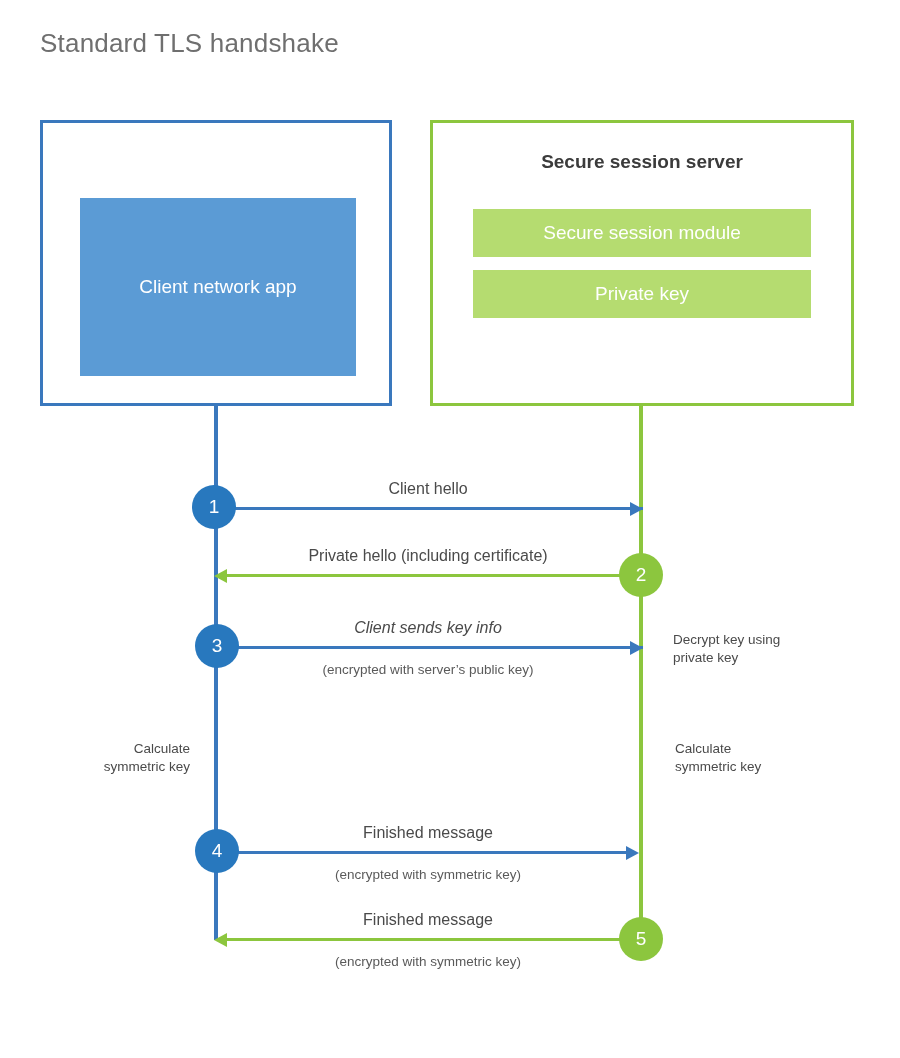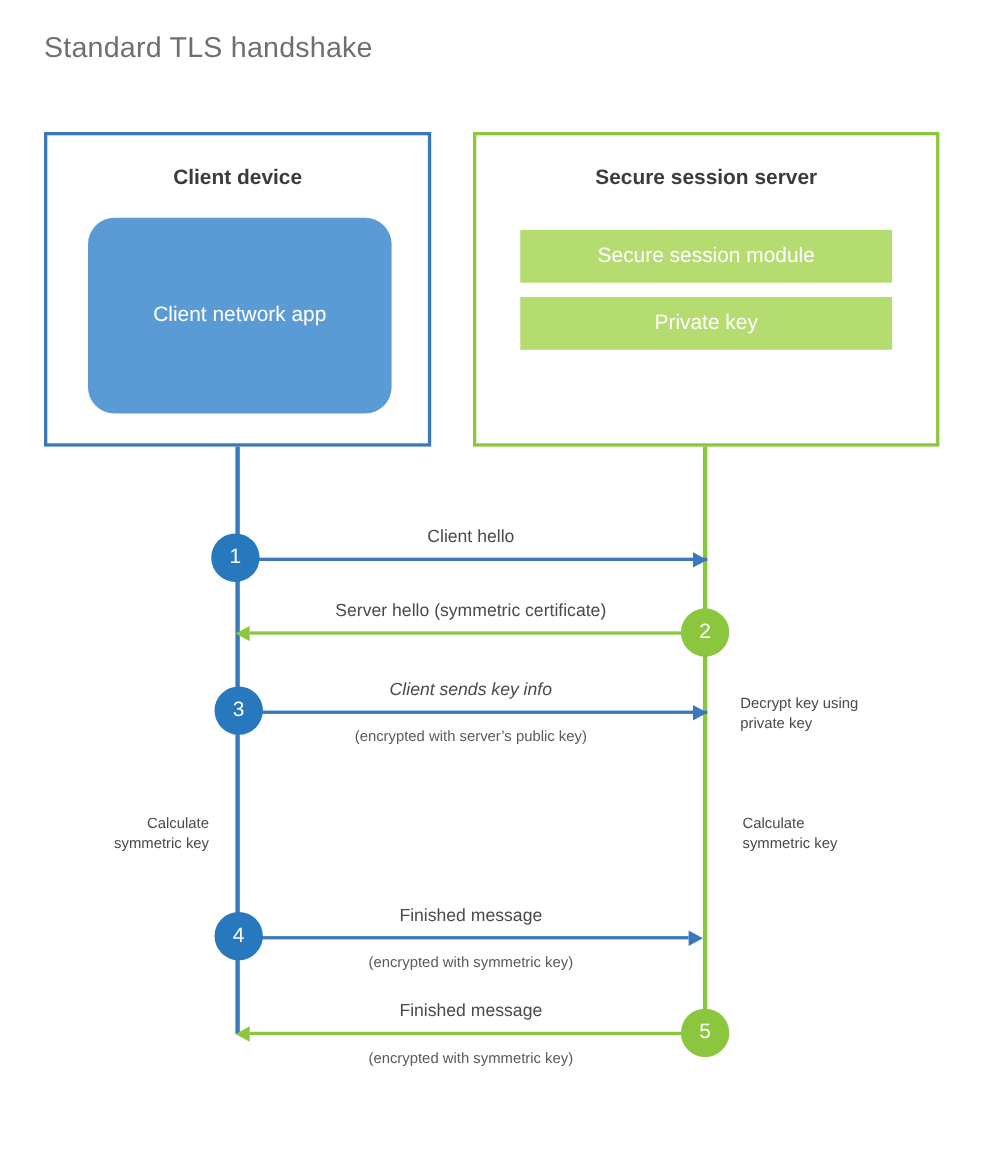--- a/index.html
+++ b/index.html
@@ -65,21 +65,20 @@
     background: #5b9bd5;
     color: #ffffff;
     font-size: 19px;
     display: flex;
     align-items: center;
     justify-content: center;
     text-align: center;
     line-height: 1.35;
     padding: 0 12px;
     box-sizing: border-box;
-    border-radius: 24px;
   }
 
   
   #server-bars {
     position: absolute;
     left: 40px;
     top: 74px;
     width: 338px;
     margin-top: 12px;
   }
@@ -184,21 +183,20 @@
   }
   .side-note.left-note { text-align: right; }
   .side-note.right-note { text-align: left; }
 </style>
 </head>
 <body>
 
 <div id="diagram-title">Standard TLS handshake</div>
 
 <div id="client-box" class="entity-box">
-  <div class="entity-title">Client device</div>
   <div id="client-app-block">Client network app</div>
 </div>
 
 <div id="server-box" class="entity-box">
   <div class="entity-title">Secure session server</div>
   <div id="server-bars">
     <div class="server-bar">Secure session module</div>
     <div class="server-bar">Private key</div>
   </div>
 </div>
@@ -209,21 +207,21 @@
 <div class="msg" style="top:507px;">
   <div class="msg-line blue" style="left:216px; width:427px;"></div>
   <div class="arrowhead right blue" style="left:630px;"></div>
   <div class="msg-label primary" style="left:428px;">Client hello</div>
 </div>
 <div class="step-circle blue" style="left:192px; top:485px;">1</div>
 
 <div class="msg" style="top:574px;">
   <div class="msg-line green" style="left:227px; width:416px;"></div>
   <div class="arrowhead left green" style="left:214px;"></div>
-  <div class="msg-label primary" style="left:428px;">Server hello (symmetric certificate)</div>
+  <div class="msg-label primary" style="left:428px;">Private hello (including certificate)</div>
 </div>
 <div class="step-circle green" style="left:619px; top:553px;">2</div>
 
 <div class="msg" style="top:646px;">
   <div class="msg-line blue" style="left:216px; width:427px;"></div>
   <div class="arrowhead right blue" style="left:630px;"></div>
   <div class="msg-label primary" style="left:428px;font-style:italic;">Client sends key info</div>
   <div class="msg-label sub" style="left:428px;">(encrypted with server’s public key)</div>
 </div>
 <div class="step-circle blue" style="left:195px; top:624px;">3</div>

